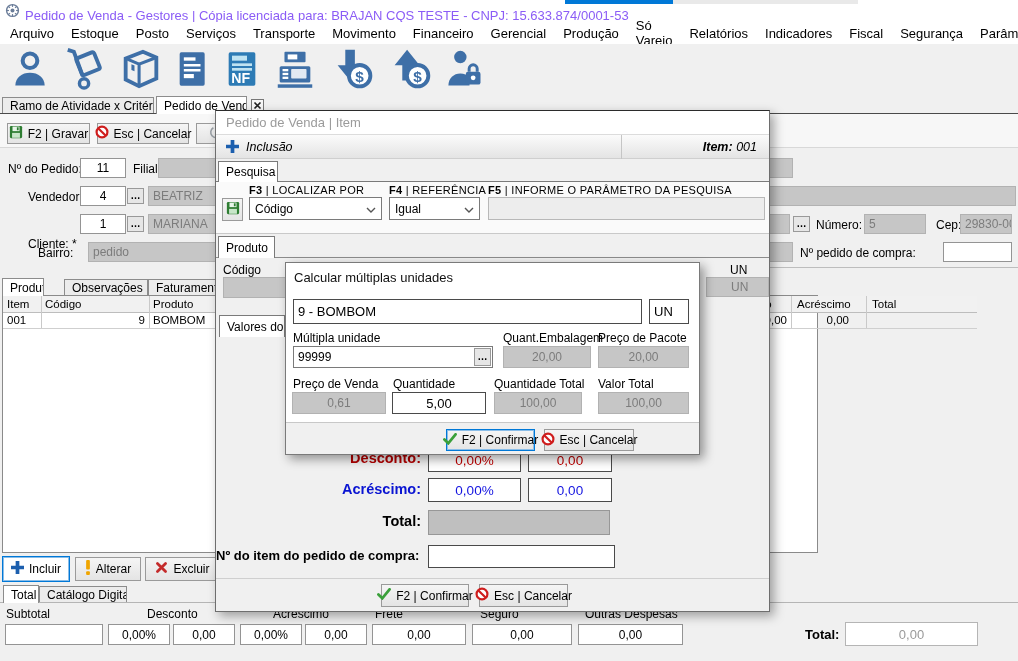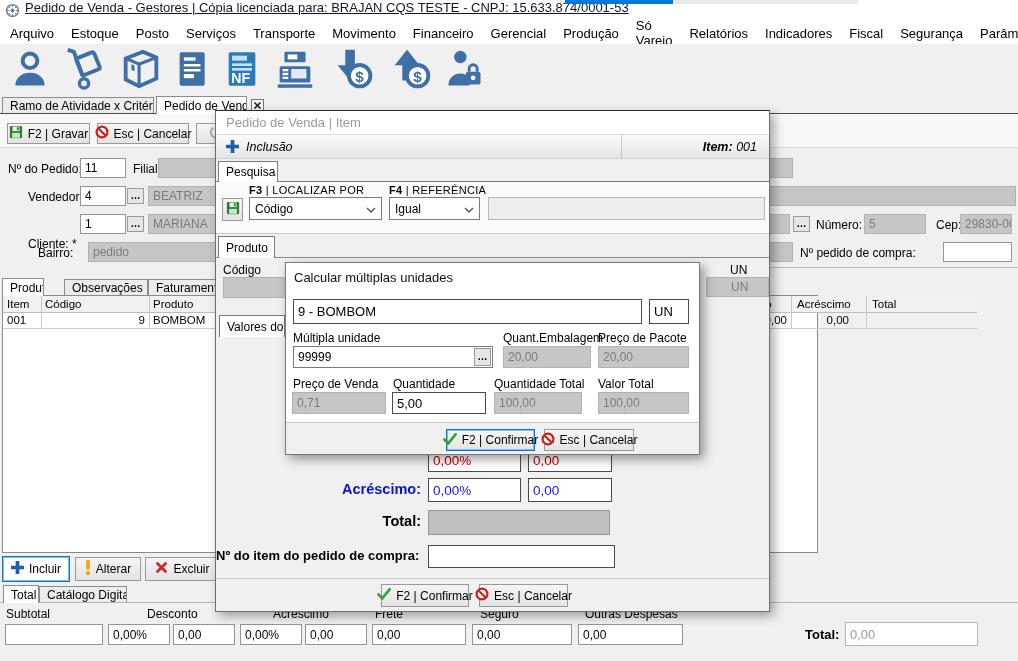--- a/index.html
+++ b/index.html
@@ -2,21 +2,21 @@
 <html><head>
 <meta charset="utf-8">
 <style>
   html,body{margin:0;padding:0;}
   body{font-family:"Liberation Sans",sans-serif;}
   #root{position:relative;width:1018px;height:661px;background:#f0f0f0;overflow:hidden;font-size:12px;color:#000;}
   .abs{position:absolute;}
   .lbl{position:absolute;font-size:12px;color:#000;white-space:nowrap;}
   .fld{position:absolute;background:#fff;border:1px solid #949494;box-sizing:border-box;display:flex;align-items:center;padding:0 4px;font-size:12px;color:#000;white-space:nowrap;overflow:hidden;}
   .fld.gray{background:#c6c6c6;border-color:#b2b2b2;color:#7c7c7c;}
-  .fld.right{justify-content:flex-start;}
+  .fld.right{justify-content:center;}
   .fld.dark{border-color:#4a4a4a;}
   .btn{position:absolute;background:linear-gradient(#f5f5f5,#e4e4e4);border:1px solid #9a9a9a;box-sizing:border-box;display:flex;align-items:center;justify-content:center;gap:5px;font-size:12px;color:#000;white-space:nowrap;cursor:default;}
   .btn.focus{border:1px solid #0078d7;box-shadow:inset 0 0 0 1px #8abde8;}
   .tab{position:absolute;border:1px solid #8c8c8c;border-bottom:none;background:#ececec;box-sizing:border-box;display:flex;align-items:center;padding:0 7px;font-size:12px;white-space:nowrap;overflow:hidden;}
   .tab.active{background:#fff;z-index:2;}
   .hline{position:absolute;height:1px;}
   .vline{position:absolute;width:1px;}
   .menu-item{padding:0 1px;}
   .dd{position:absolute;background:#fff;border:1px solid #7a7a7a;box-sizing:border-box;display:flex;align-items:center;justify-content:space-between;padding:0 5px;font-size:12px;}
   .dots{position:absolute;background:#e6e6e6;border:1px solid #999;box-sizing:border-box;display:flex;align-items:center;justify-content:center;font-weight:bold;font-size:10px;line-height:1;}
@@ -36,21 +36,21 @@
             <line x1="8" y1="11.8" x2="8" y2="14.4"></line>
             <line x1="1.6" y1="8" x2="4.2" y2="8"></line>
             <line x1="11.8" y1="8" x2="14.4" y2="8"></line>
             <line x1="3.5" y1="3.5" x2="5.3" y2="5.3"></line>
             <line x1="10.7" y1="10.7" x2="12.5" y2="12.5"></line>
             <line x1="3.5" y1="12.5" x2="5.3" y2="10.7"></line>
             <line x1="10.7" y1="5.3" x2="12.5" y2="3.5"></line>
           </g>
         </svg>
     </span>
-    <span class="abs" style="left:25px;top:0;font-size:13px;color:#0f172a;white-space:nowrap;text-decoration:underline;">Pedido de Venda - Gestores | Cópia licenciada para: BRAJAN CQS TESTE - CNPJ: 15.633.874/0001-53</span>
+    <span class="abs" style="left:25px;top:8px;font-size:13px;color:#8b5cf6;white-space:nowrap;">Pedido de Venda - Gestores | Cópia licenciada para: BRAJAN CQS TESTE - CNPJ: 15.633.874/0001-53</span>
     <div class="abs" style="left:565px;top:0;width:108px;height:4px;background:#0078d7;"></div>
     <div class="abs" style="left:673px;top:0;width:185px;height:4px;background:#e9e9e9;"></div>
   </div>
 
   <div class="abs" style="left:0;top:22px;width:1018px;height:22px;background:#fff;display:flex;align-items:center;gap:15px;padding-left:9px;font-size:13px;">
     <span class="menu-item">Arquivo</span>
     <span class="menu-item">Estoque</span>
     <span class="menu-item">Posto</span>
     <span class="menu-item">Serviços</span>
     <span class="menu-item">Transporte</span>
@@ -343,20 +343,21 @@
               <path d="M1 1l4 4 4-4" fill="none" stroke="#555" stroke-width="1.4"></path>
             </svg></span>
       </div>
       <span class="abs" style="left:173px;top:2px;font-size:11px;letter-spacing:0.3px;"><b>F4</b> <span>|  REFERÊNCIA</span></span>
       <div class="dd" style="left:173px;top:15px;width:91px;height:23px;">
         <span>Igual</span>
         <span><svg width="10" height="6" viewBox="0 0 10 6">
               <path d="M1 1l4 4 4-4" fill="none" stroke="#555" stroke-width="1.4"></path>
             </svg></span>
       </div>
+      <span class="abs" style="left:272px;top:2px;font-size:11px;letter-spacing:0.3px;"><b>F5</b> <span>|  INFORME O PARÂMETRO DA PESQUISA</span></span>
       <div class="fld" style="left:272px;top:15px;width:277px;height:23px;background:#ededed;border-color:#b8b8b8;">
           <span></span>
         </div>
     </div>
 
     <div class="tab active" style="left:2px;top:125px;width:57px;height:22px;border-color:#7a7a7a;">
         <span>Produto</span>
       </div>
     <div class="hline" style="left:0;top:146px;width:553px;background:#8c8c8c;"></div>
 
@@ -364,20 +365,21 @@
     <div class="fld gray" style="left:7px;top:166px;width:135px;height:21px;"></div>
     <span class="abs lbl" style="left:514px;top:152px;">UN</span>
     <div class="fld gray" style="left:490px;top:166px;width:63px;height:20px;padding-left:24px;">
         <span>UN</span>
       </div>
 
     <div class="tab active" style="left:3px;top:204px;width:66px;height:22px;border-color:#7a7a7a;">
         <span>Valores do It</span>
       </div>
 
+    <span class="abs" style="left:0;top:339px;width:205px;text-align:right;font-weight:bold;font-size:14.5px;color:#b30000;">Desconto:</span>
     <div class="fld right dark" style="left:212px;top:337px;width:93px;height:24px;color:#c00000;font-size:13.5px;">
         <span>0,00%</span>
       </div>
     <div class="fld right dark" style="left:312px;top:337px;width:84px;height:24px;color:#c00000;font-size:13.5px;">
         <span>0,00</span>
       </div>
 
     <span class="abs" style="left:0;top:370px;width:205px;text-align:right;font-weight:bold;font-size:14.5px;color:#0a14d2;">Acréscimo:</span>
     <div class="fld right dark" style="left:212px;top:367px;width:93px;height:24px;color:#1414e0;font-size:13.5px;">
         <span>0,00%</span>
@@ -434,21 +436,21 @@
     <div class="fld gray right" style="left:312px;top:83px;width:91px;height:22px;">
         <span>20,00</span>
       </div>
 
     <span class="abs lbl" style="left:7px;top:114px;">Preço de Venda</span>
     <span class="abs lbl" style="left:107px;top:114px;">Quantidade</span>
     <span class="abs lbl" style="left:208px;top:114px;">Quantidade Total</span>
     <span class="abs lbl" style="left:312px;top:114px;">Valor Total</span>
 
     <div class="fld gray right" style="left:6px;top:129px;width:94px;height:22px;">
-        <span>0,71</span>
+        <span>0,61</span>
       </div>
     <div class="fld right dark" style="left:106px;top:129px;width:94px;height:22px;font-size:13px;">
         <span>5,00</span>
       </div>
     <div class="fld gray right" style="left:208px;top:129px;width:88px;height:22px;">
         <span>100,00</span>
       </div>
     <div class="fld gray right" style="left:312px;top:129px;width:91px;height:22px;">
         <span>100,00</span>
       </div>

